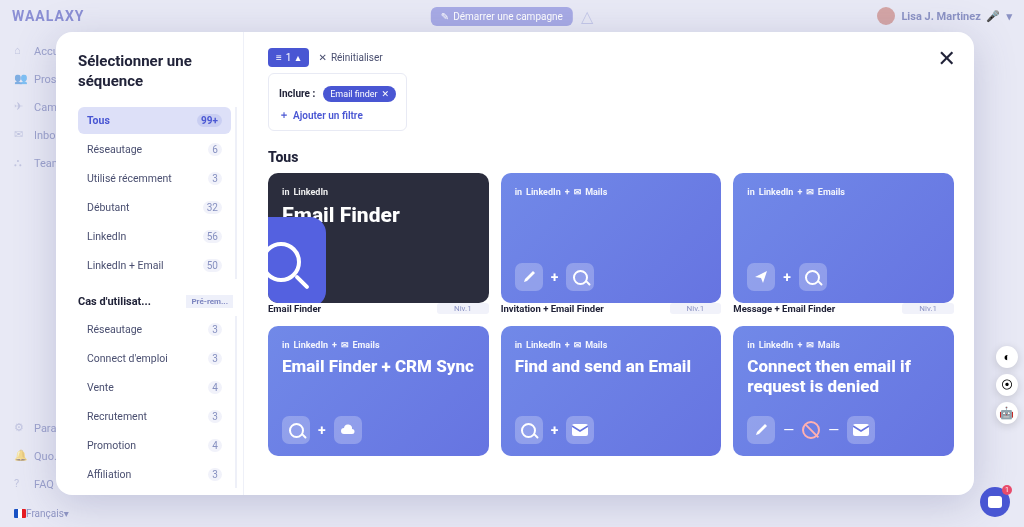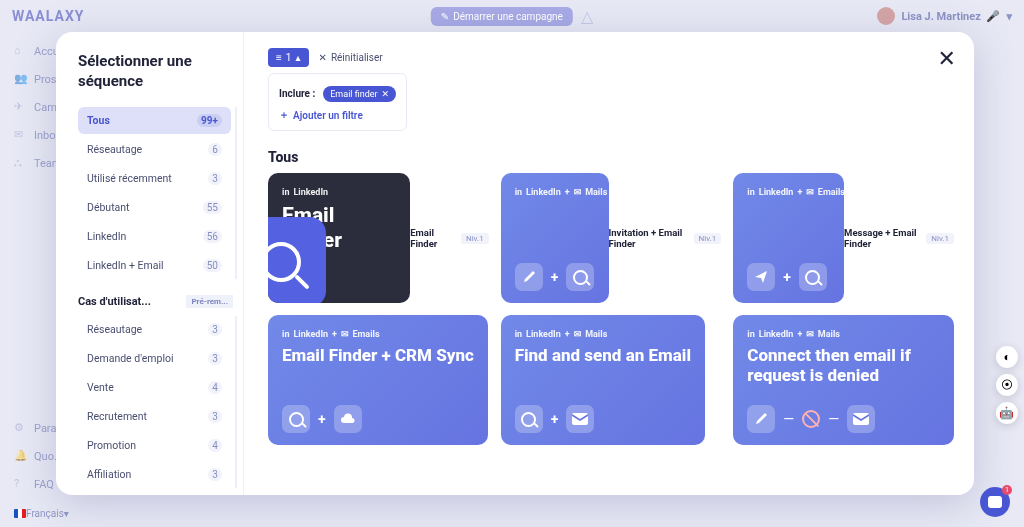--- a/index.html
+++ b/index.html
@@ -37,41 +37,41 @@
 .filter-row{display:flex;align-items:center;gap:10px;margin-bottom:6px}
 .filter-chip{background:#4956d3;color:#fff;font-size:10px;padding:4px 8px;border-radius:4px;display:flex;align-items:center;gap:4px}
 .filter-reset{font-size:10px;color:#4a4f70;display:flex;align-items:center;gap:4px;cursor:pointer}
 .filter-box{border:1px solid #e8eaf4;border-radius:6px;padding:8px 10px;display:inline-block}
 .filter-lbl{font-size:10px;font-weight:700;color:#212339;display:inline-block;margin-right:4px}
 .filter-tag{background:#4956d3;color:#fff;font-size:9px;padding:3px 7px;border-radius:10px;display:inline-flex;align-items:center;gap:4px}
 .filter-add{font-size:10px;color:#4956d3;font-weight:600;display:flex;align-items:center;gap:4px;margin-top:6px;cursor:pointer}
 .section-title{font-size:14px;font-weight:800;color:#212339;margin:10px 24px 8px}
 .cards-scroll{flex:1;overflow-y:auto;padding:0 20px 20px 24px}
 .cards-grid{display:grid;grid-template-columns:repeat(3,1fr);gap:12px}
-.card-wrap{display:flex;flex-direction:row;}
+.card-wrap{display:flex;flex-direction:column;}
 .card{height:130px;border-radius:10px;padding:14px;color:#fff;position:relative;overflow:hidden;cursor:pointer}
 .card.dark{background:#2b2d3d}
 .card.blue{background:linear-gradient(135deg,#7189e8,#6674e1)}
 .card-tags{font-size:9px;font-weight:700;margin-bottom:6px;opacity:.92;display:flex;align-items:center;gap:4px}
 .card-title{font-size:17px;font-weight:800;line-height:1.2}
 .card.dark .card-title{font-size:21px}
 .card-icons{position:absolute;bottom:12px;left:14px;display:flex;align-items:center;gap:8px}
 .ico-sq{width:28px;height:28px;border-radius:7px;display:flex;align-items:center;justify-content:center}
 .ico-sq.glass{background:rgba(255,255,255,.25)}
 .ico-sq.purple{background:#5461e0}
 .plus-sep{color:#fff;font-weight:700;font-size:14px}
 .dash-sep{color:#fff;font-weight:400;font-size:14px}
 .big-lens{position:absolute;right:-16px;bottom:-16px;width:90px;height:90px;border-radius:16px;background:#5461e0;display:flex;align-items:center;justify-content:center}
 .big-lens .mag{width:40px;height:40px;border:4px solid #fff;border-radius:50%;position:relative}
 .big-lens .mag::after{content:"";position:absolute;width:18px;height:4px;background:#fff;border-radius:2px;bottom:-6px;right:-14px;transform:rotate(45deg)}
 .small-lens{width:15px;height:15px;border:2.2px solid #fff;border-radius:50%;position:relative}
 .small-lens::after{content:"";position:absolute;width:6px;height:2.2px;background:#fff;bottom:-2px;right:-5px;transform:rotate(45deg);border-radius:2px}
 .card-sub{display:flex;justify-content:space-between;align-items:center;font-size:9.5px}
 .sub-name{font-weight:700;color:#212339}
-.sub-lvl{color:#8b92c4;background:#f1f2fa;padding:1px 5px;border-radius:3px;font-size:8px}
+.sub-lvl{color:#8b92c4;background:#f1f2fa;padding:1px 17px;border-radius:3px;font-size:8px}
 .fab-col{position:absolute;right:6px;top:346px;display:flex;flex-direction:column;gap:6px}
 .fab{width:22px;height:22px;border-radius:50%;background:#fff;box-shadow:0 2px 8px rgba(0,0,0,.15);display:flex;align-items:center;justify-content:center;font-size:12px}
 .chat-fab{position:absolute;right:14px;bottom:10px;width:30px;height:30px;border-radius:50%;background:#4956d3;display:flex;align-items:center;justify-content:center}
 .chat-fab::before{content:"";width:14px;height:12px;background:#fff;border-radius:3px}
 .chat-dot{position:absolute;top:-2px;right:-2px;width:10px;height:10px;border-radius:50%;background:#e84b6b;color:#fff;font-size:7px;display:flex;align-items:center;justify-content:center}
 svg{display:block}
 </style>
 </head>
 <body>
 
@@ -146,42 +146,42 @@
         <div class="cat-item">
           <span>Réseautage</span>
           <span class="cat-count">6</span>
         </div>
         <div class="cat-item">
           <span>Utilisé récemment</span>
           <span class="cat-count">3</span>
         </div>
         <div class="cat-item">
           <span>Débutant</span>
-          <span class="cat-count">55</span>
+          <span class="cat-count">32</span>
         </div>
         <div class="cat-item">
           <span>LinkedIn</span>
           <span class="cat-count">56</span>
         </div>
         <div class="cat-item">
           <span>LinkedIn + Email</span>
           <span class="cat-count">50</span>
         </div>
       </div>
     <div class="cat-header">
       <span>Cas d'utilisat...</span>
       <span class="cat-badge">Pré-rem...</span>
     </div>
     <div class="cat-list" id="use-list">
         <div class="cat-item">
           <span>Réseautage</span>
           <span class="cat-count">3</span>
         </div>
         <div class="cat-item">
-          <span>Demande d'emploi</span>
+          <span>Connect d'emploi</span>
           <span class="cat-count">3</span>
         </div>
         <div class="cat-item">
           <span>Vente</span>
           <span class="cat-count">4</span>
         </div>
         <div class="cat-item">
           <span>Recrutement</span>
           <span class="cat-count">3</span>
         </div>

